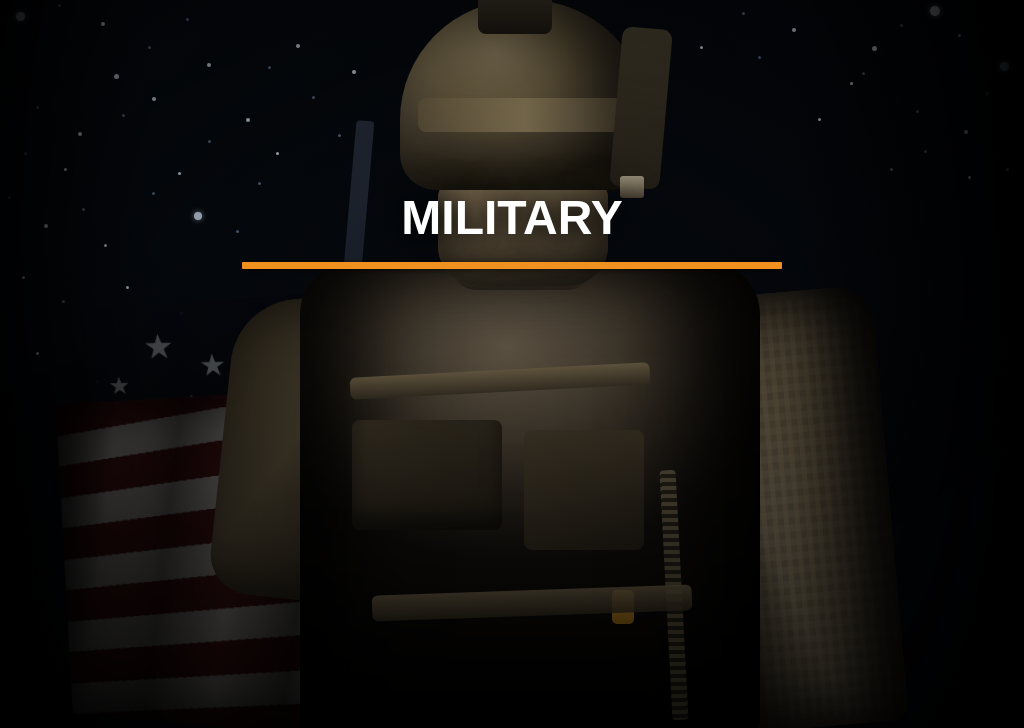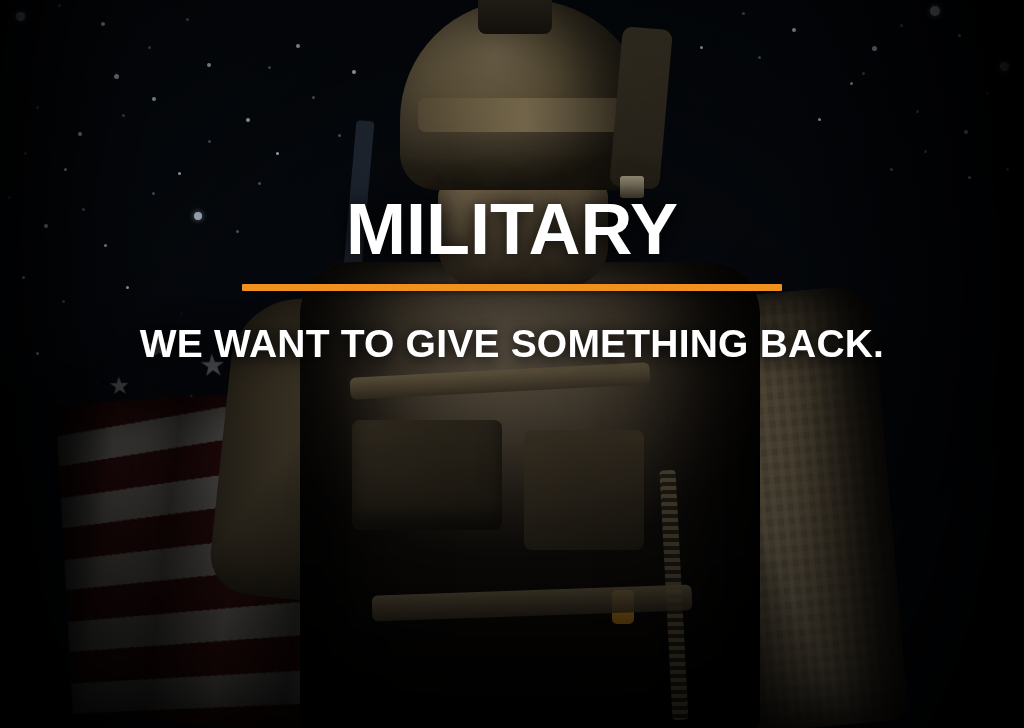--- a/index.html
+++ b/index.html
@@ -216,21 +216,21 @@
   }
   .headline {
     color:#ffffff;
     font-weight:700;
     letter-spacing:-0.5px;
     line-height:.92;
     text-align:center;
     text-shadow:0 2px 18px rgba(0,0,0,.85), 0 0 44px rgba(0,0,0,.6);
     text-transform:uppercase;
   }
-  .headline .l1 { display:block; font-size:72px; letter-spacing:0px; }
+  .headline .l1 { display:block; font-size:48px; letter-spacing:0px; }
   .headline .l2 { display:block; font-size:74px; letter-spacing:-0.5px; margin-top:6px; }
 
   .rule {
     width:540px; height:7px;
     background:#f0911f;
     margin-top:22px;
     border-radius:1px;
     box-shadow:0 1px 6px rgba(0,0,0,.55);
   }
 
@@ -354,17 +354,16 @@
 
   <div class="content">
 
     <h1 class="headline">
       <span class="l1">MILITARY</span>
     </h1>
 
     <div class="rule" style="background: rgb(240, 145, 31); width: 540px;"></div>
 
     <h2 class="subhead">
-      <span class="s2">WE WANT TO GIVE SOMETHING BACK.</span>
     </h2>
 
   </div>
 </div>
 
 </body></html>

